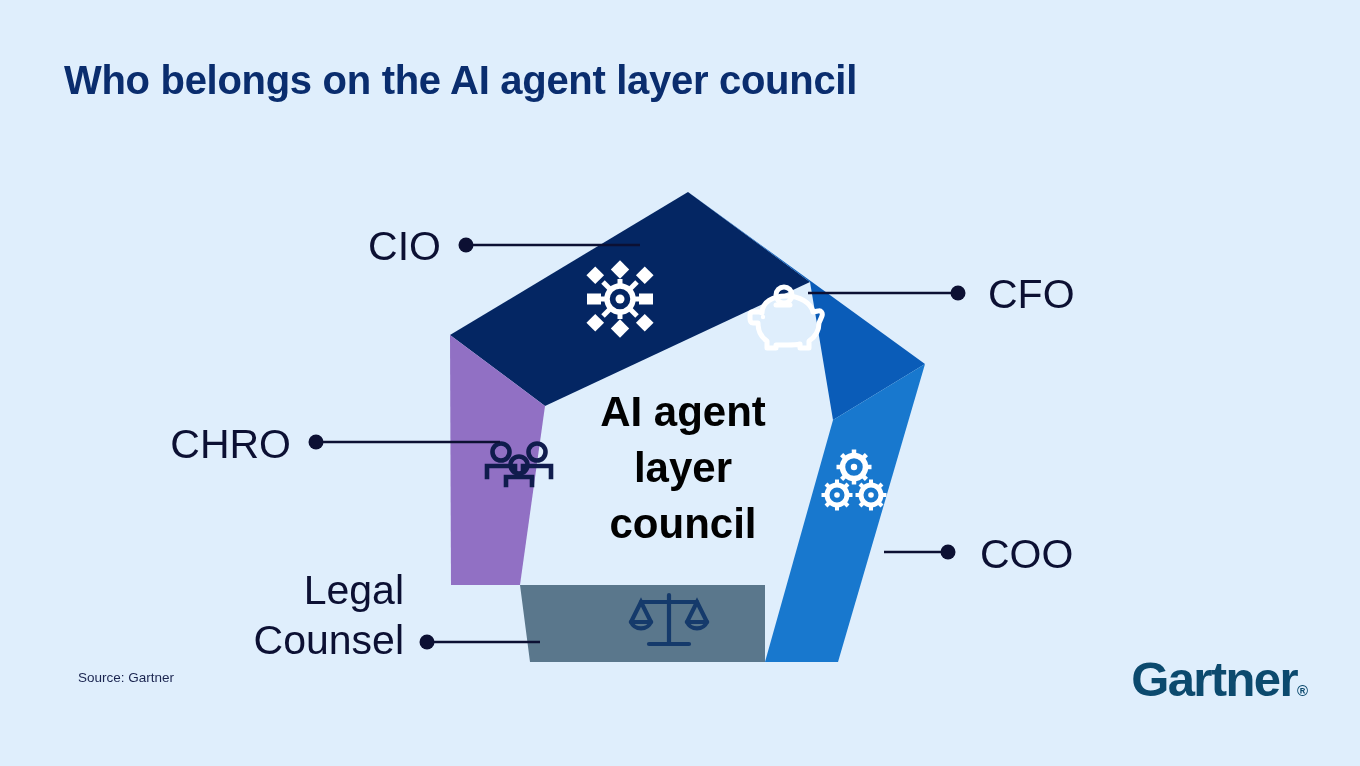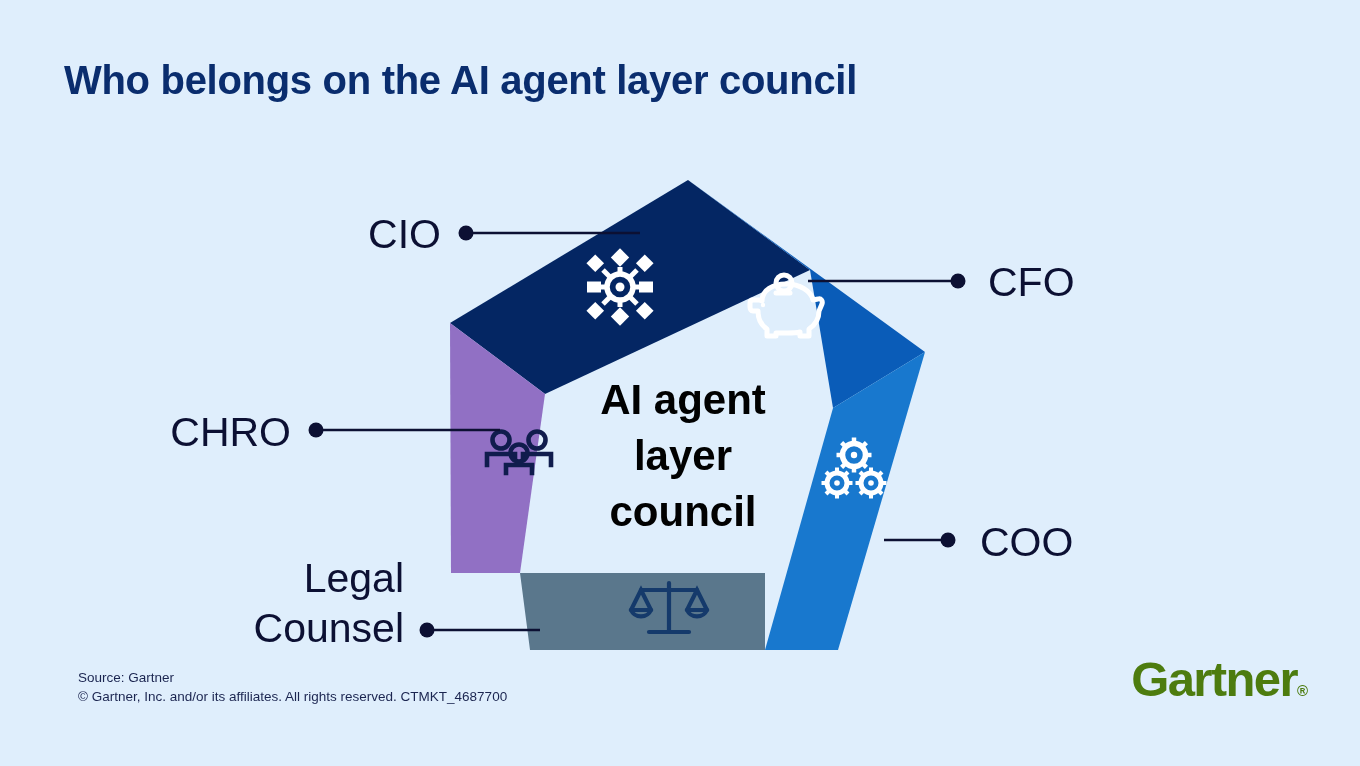--- a/index.html
+++ b/index.html
@@ -21,21 +21,21 @@
     font-size: 40px;
     font-weight: bold;
     color: #0a2d6e;
     letter-spacing: -0.3px;
     white-space: nowrap;
     text-align: center;
   }
   #diagram-wrap {
     position: absolute;
     left: 0;
-    top: 0;
+    top: 12px;
     width: 1360px;
     height: 748px;
   }
   #diagram-svg {
     display: block;
     width: 1360px;
     height: 766px;
   }
   .node-label {
     font-family: "Liberation Sans", sans-serif;
@@ -59,21 +59,21 @@
   }
   #footer div {
     white-space: nowrap;
   }
   #brand-logo {
     position: absolute;
     right: 52px;
     top: 655px;
     font-size: 49px;
     font-weight: bold;
-    color: #4d7c0f;
+    color: #0c4a6e;
     letter-spacing: -1.6px;
     line-height: 1;
   }
   #brand-logo .reg {
     font-size: 15px;
     vertical-align: baseline;
     letter-spacing: 0;
   }
 </style>
 </head>
@@ -231,16 +231,15 @@
     <text class="center-label" x="683" y="414" text-anchor="middle">AI agent</text>
     <text class="center-label" x="683" y="470" text-anchor="middle">layer</text>
     <text class="center-label" x="683" y="526" text-anchor="middle">council</text>
   </g>
 
 </svg>
 </div>
 
 <div id="footer">
   <div>Source: Gartner</div>
-  <div>© Gartner, Inc. and/or its affiliates. All rights reserved. CTMKT_4687700</div>
 </div>
 
 <div id="brand-logo"><span>Gartner</span><span class="reg">®</span></div>
 
 </body></html>

